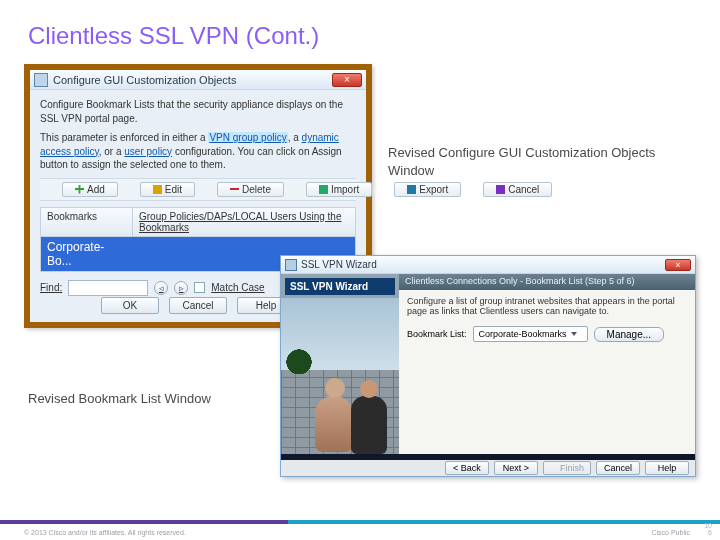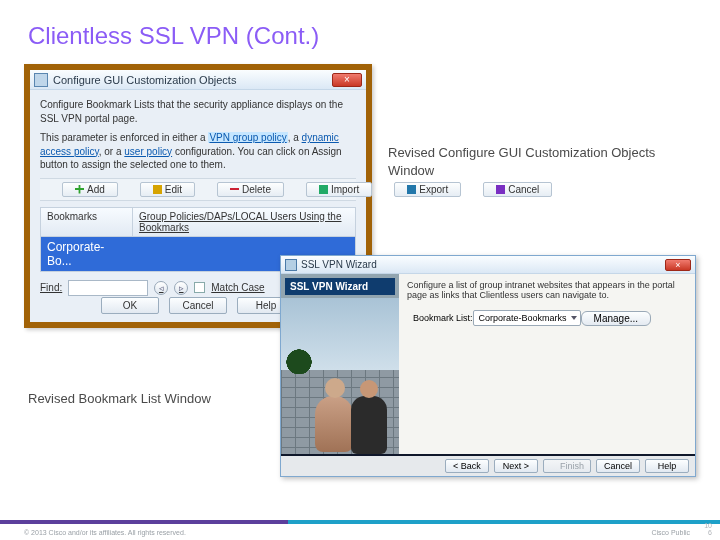--- a/index.html
+++ b/index.html
@@ -132,33 +132,33 @@
     position: absolute; bottom: 4px; left: 70px; width: 36px; height: 58px;
     background: #2b2b2b; border-radius: 14px 14px 6px 6px;
   }
   .person2::before { content:""; position:absolute; top:-16px; left:9px; width:18px; height:18px; background:#c79776; border-radius:50%; }
   .mainpane { flex: 1; background: #f5f5f2; position: relative; }
   .stepbar {
     height: 16px; background: linear-gradient(#6c8290,#4a616f); color: #e8eef3;
     font-size: 9px; padding: 2px 6px;
   }
   .wiztxt { padding: 6px 8px; font-size: 9px; color: #333; }
-  .bmrow { display: flex; align-items: center; padding: 4px 8px; font-size: 9px; margin-left: 6px; }
+  .bmrow { display: flex; align-items: center; gap: 6px; padding: 4px 8px; font-size: 9px; }
   .combo {
     display: flex; align-items: center; border: 1px solid #9aa9b7; background: #fff;
-    height: 16px; padding: 0 3px 0 5px; font-size: 9px; border-radius: 2px; justify-content: space-between;
+    height: 16px; padding: 0 10px 0 5px; font-size: 9px; border-radius: 2px; justify-content: space-between;
   }
   .combo .arrow { margin-left: 4px; width: 0; height: 0; border-left: 3px solid transparent; border-right: 3px solid transparent; border-top: 4px solid #556; }
   .mgbtn {
     border: 1px solid #9aa9b7; background: linear-gradient(#fcfeff,#e4eaf1);
     padding: 1px 12px; border-radius: 6px; font-size: 10px;
   }
   .wizfoot {
     position: absolute; left: 0; right: 0; bottom: 0; height: 22px;
-    background: #e6e9ec; border-top: 2px solid #0f172a;
+    background: #e6e9ec; border-top: 6px solid #0f172a;
     display: flex; justify-content: flex-end; align-items: center; gap: 5px; padding: 0 6px;
   }
   .wizfoot .winbtn { min-width: 44px; font-size: 9px; padding: 1px 6px; }
   .wizfoot .winbtn.dis { color: #9aa2aa; background: linear-gradient(#f3f5f7,#e6eaef); padding-left: 16px; }
 
   
   .footerbar {
     position: absolute; left: 0; right: 0; bottom: 16px; height: 4px;
     background: linear-gradient(90deg,#5c3f9c 0 40%, #1ea0c8 40% 100%);
   }
@@ -245,20 +245,21 @@
       <div class="scene">
         <div class="sky"></div>
         <div class="wall"></div>
         <div class="plant"></div>
         <div class="person1"></div>
         <div class="person2"></div>
       </div>
       <div class="label">SSL VPN Wizard</div>
     </div>
     <div class="mainpane">
+      <div class="stepbar">Clientless Connections Only - Bookmark List  (Step 5 of 6)</div>
       <div class="wiztxt">Configure a list of group intranet websites that appears in the portal page as links that Clientless users can navigate to.</div>
       <div class="bmrow">
         <span>Bookmark List:</span>
         <span class="combo">
           <span>Corporate-Bookmarks</span>
             <span class="arrow"></span>
         </span>
         <span class="mgbtn">Manage...</span>
       </div>
     </div>

